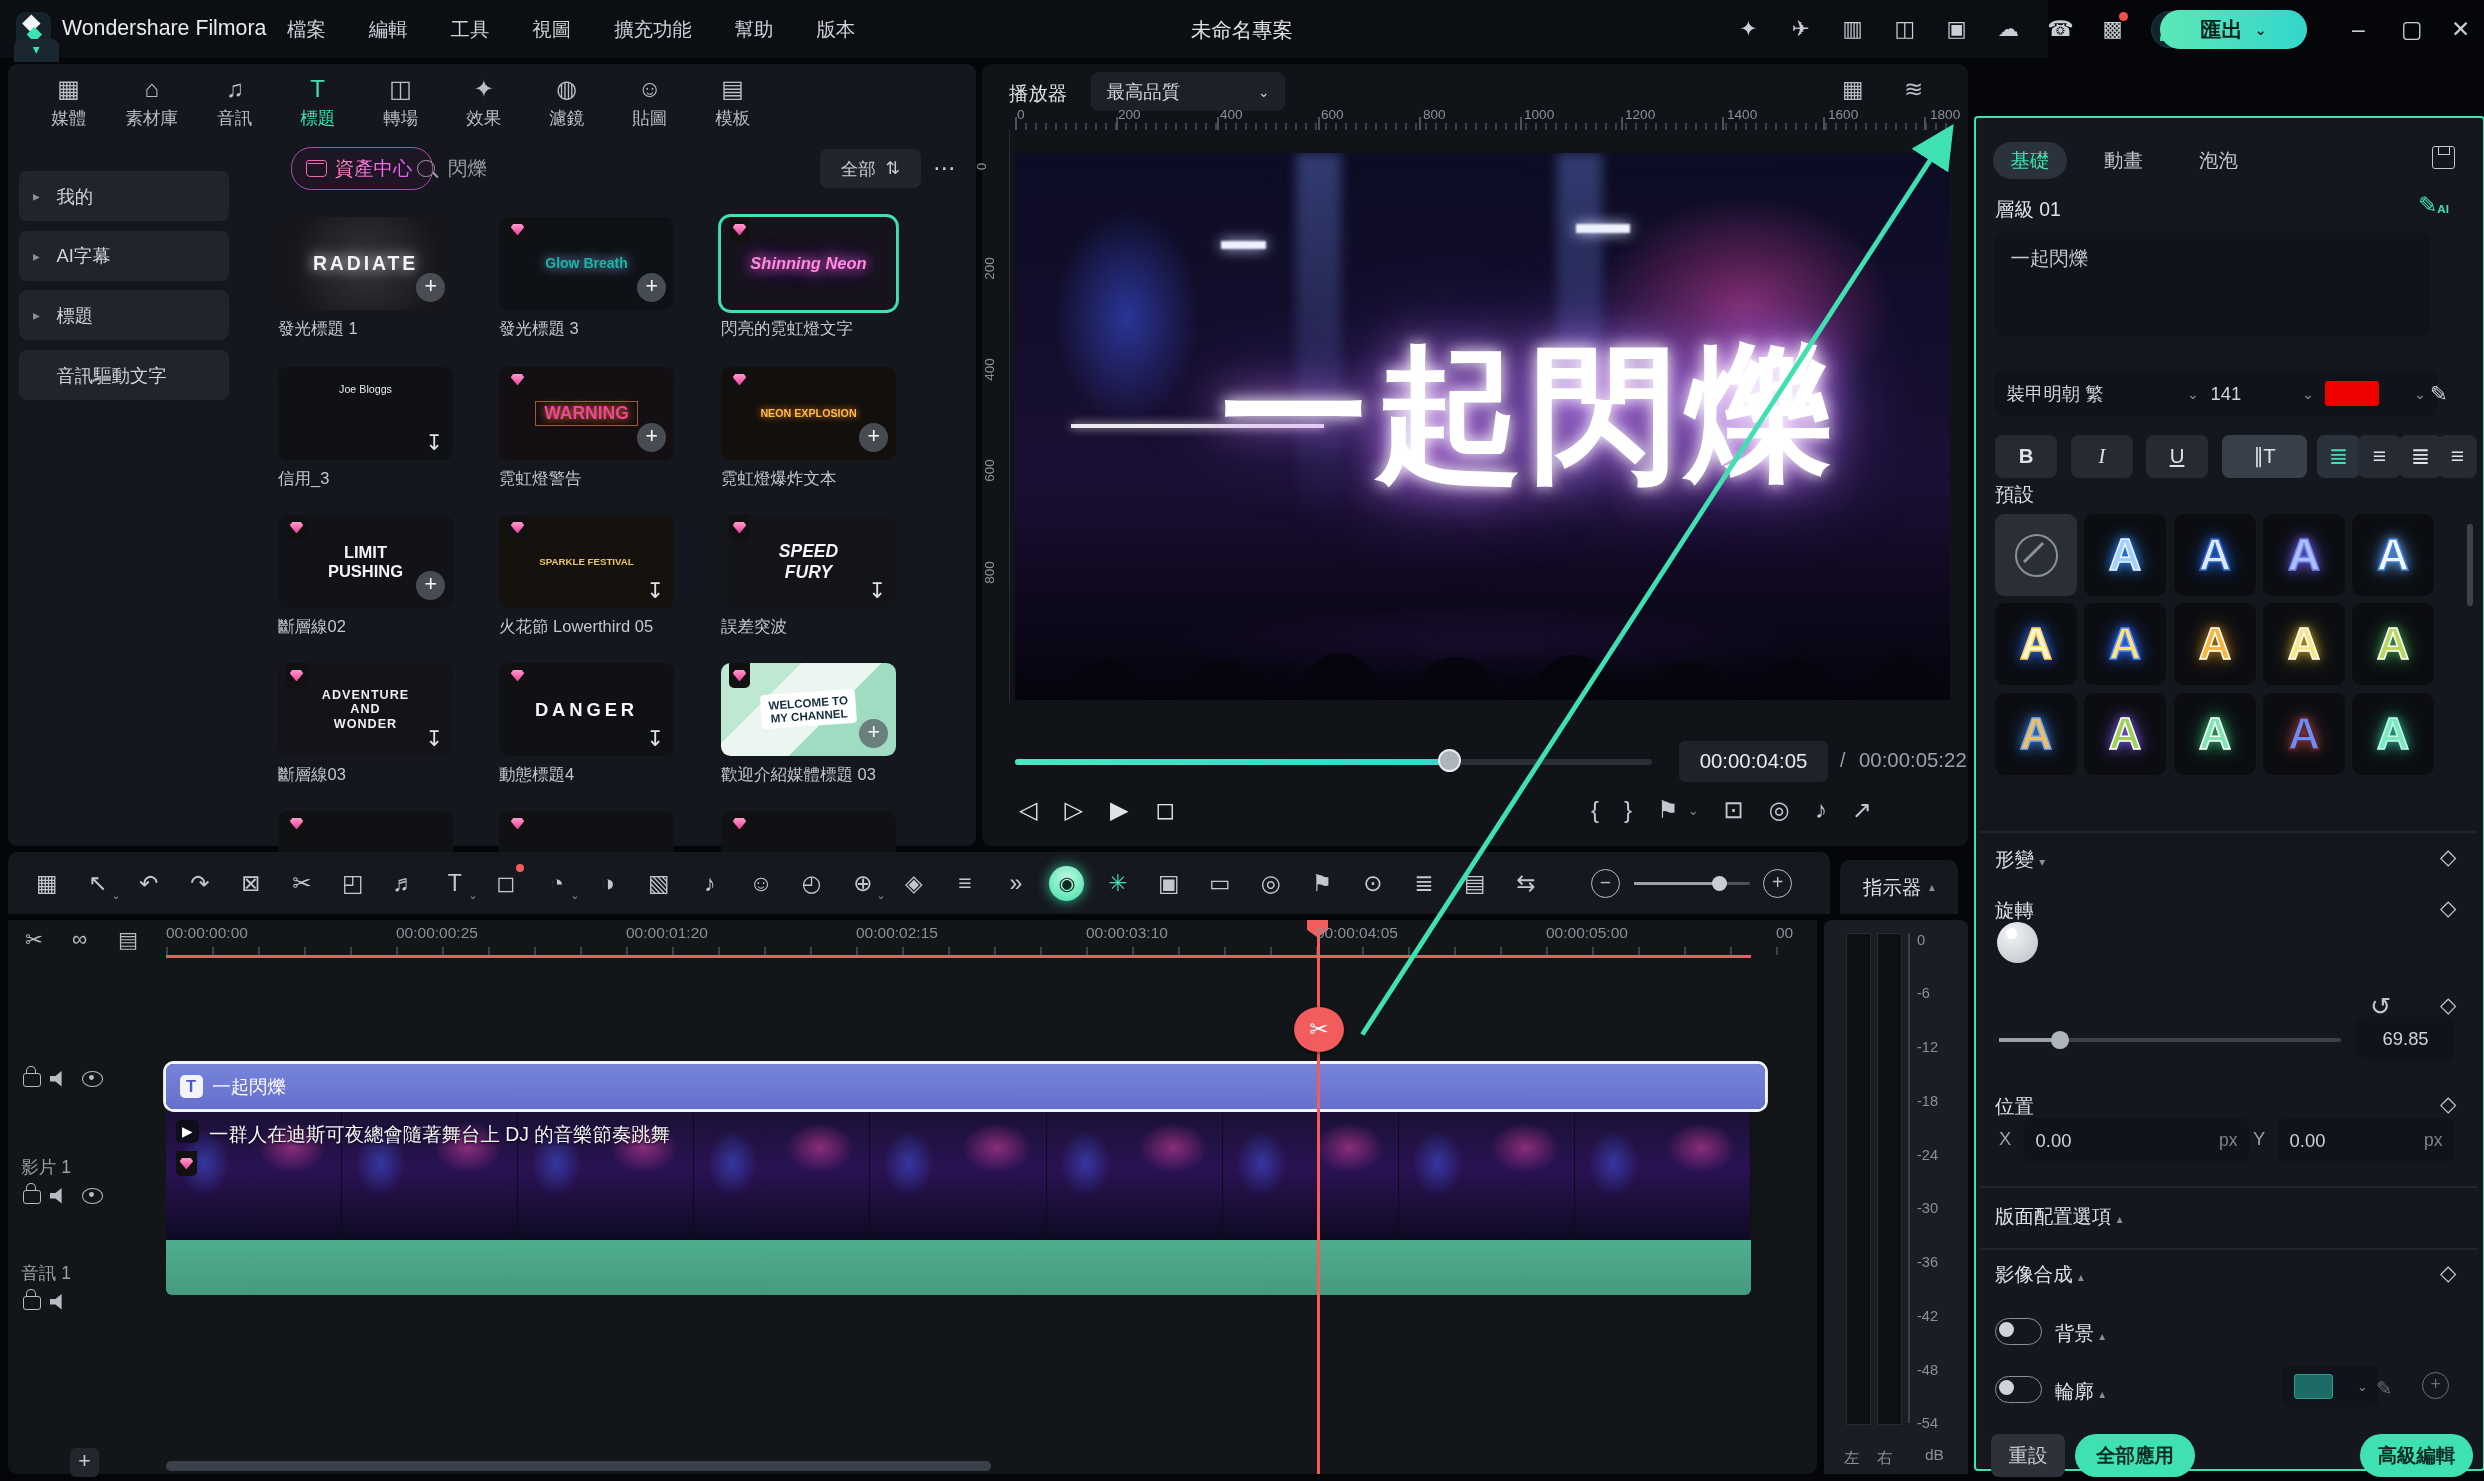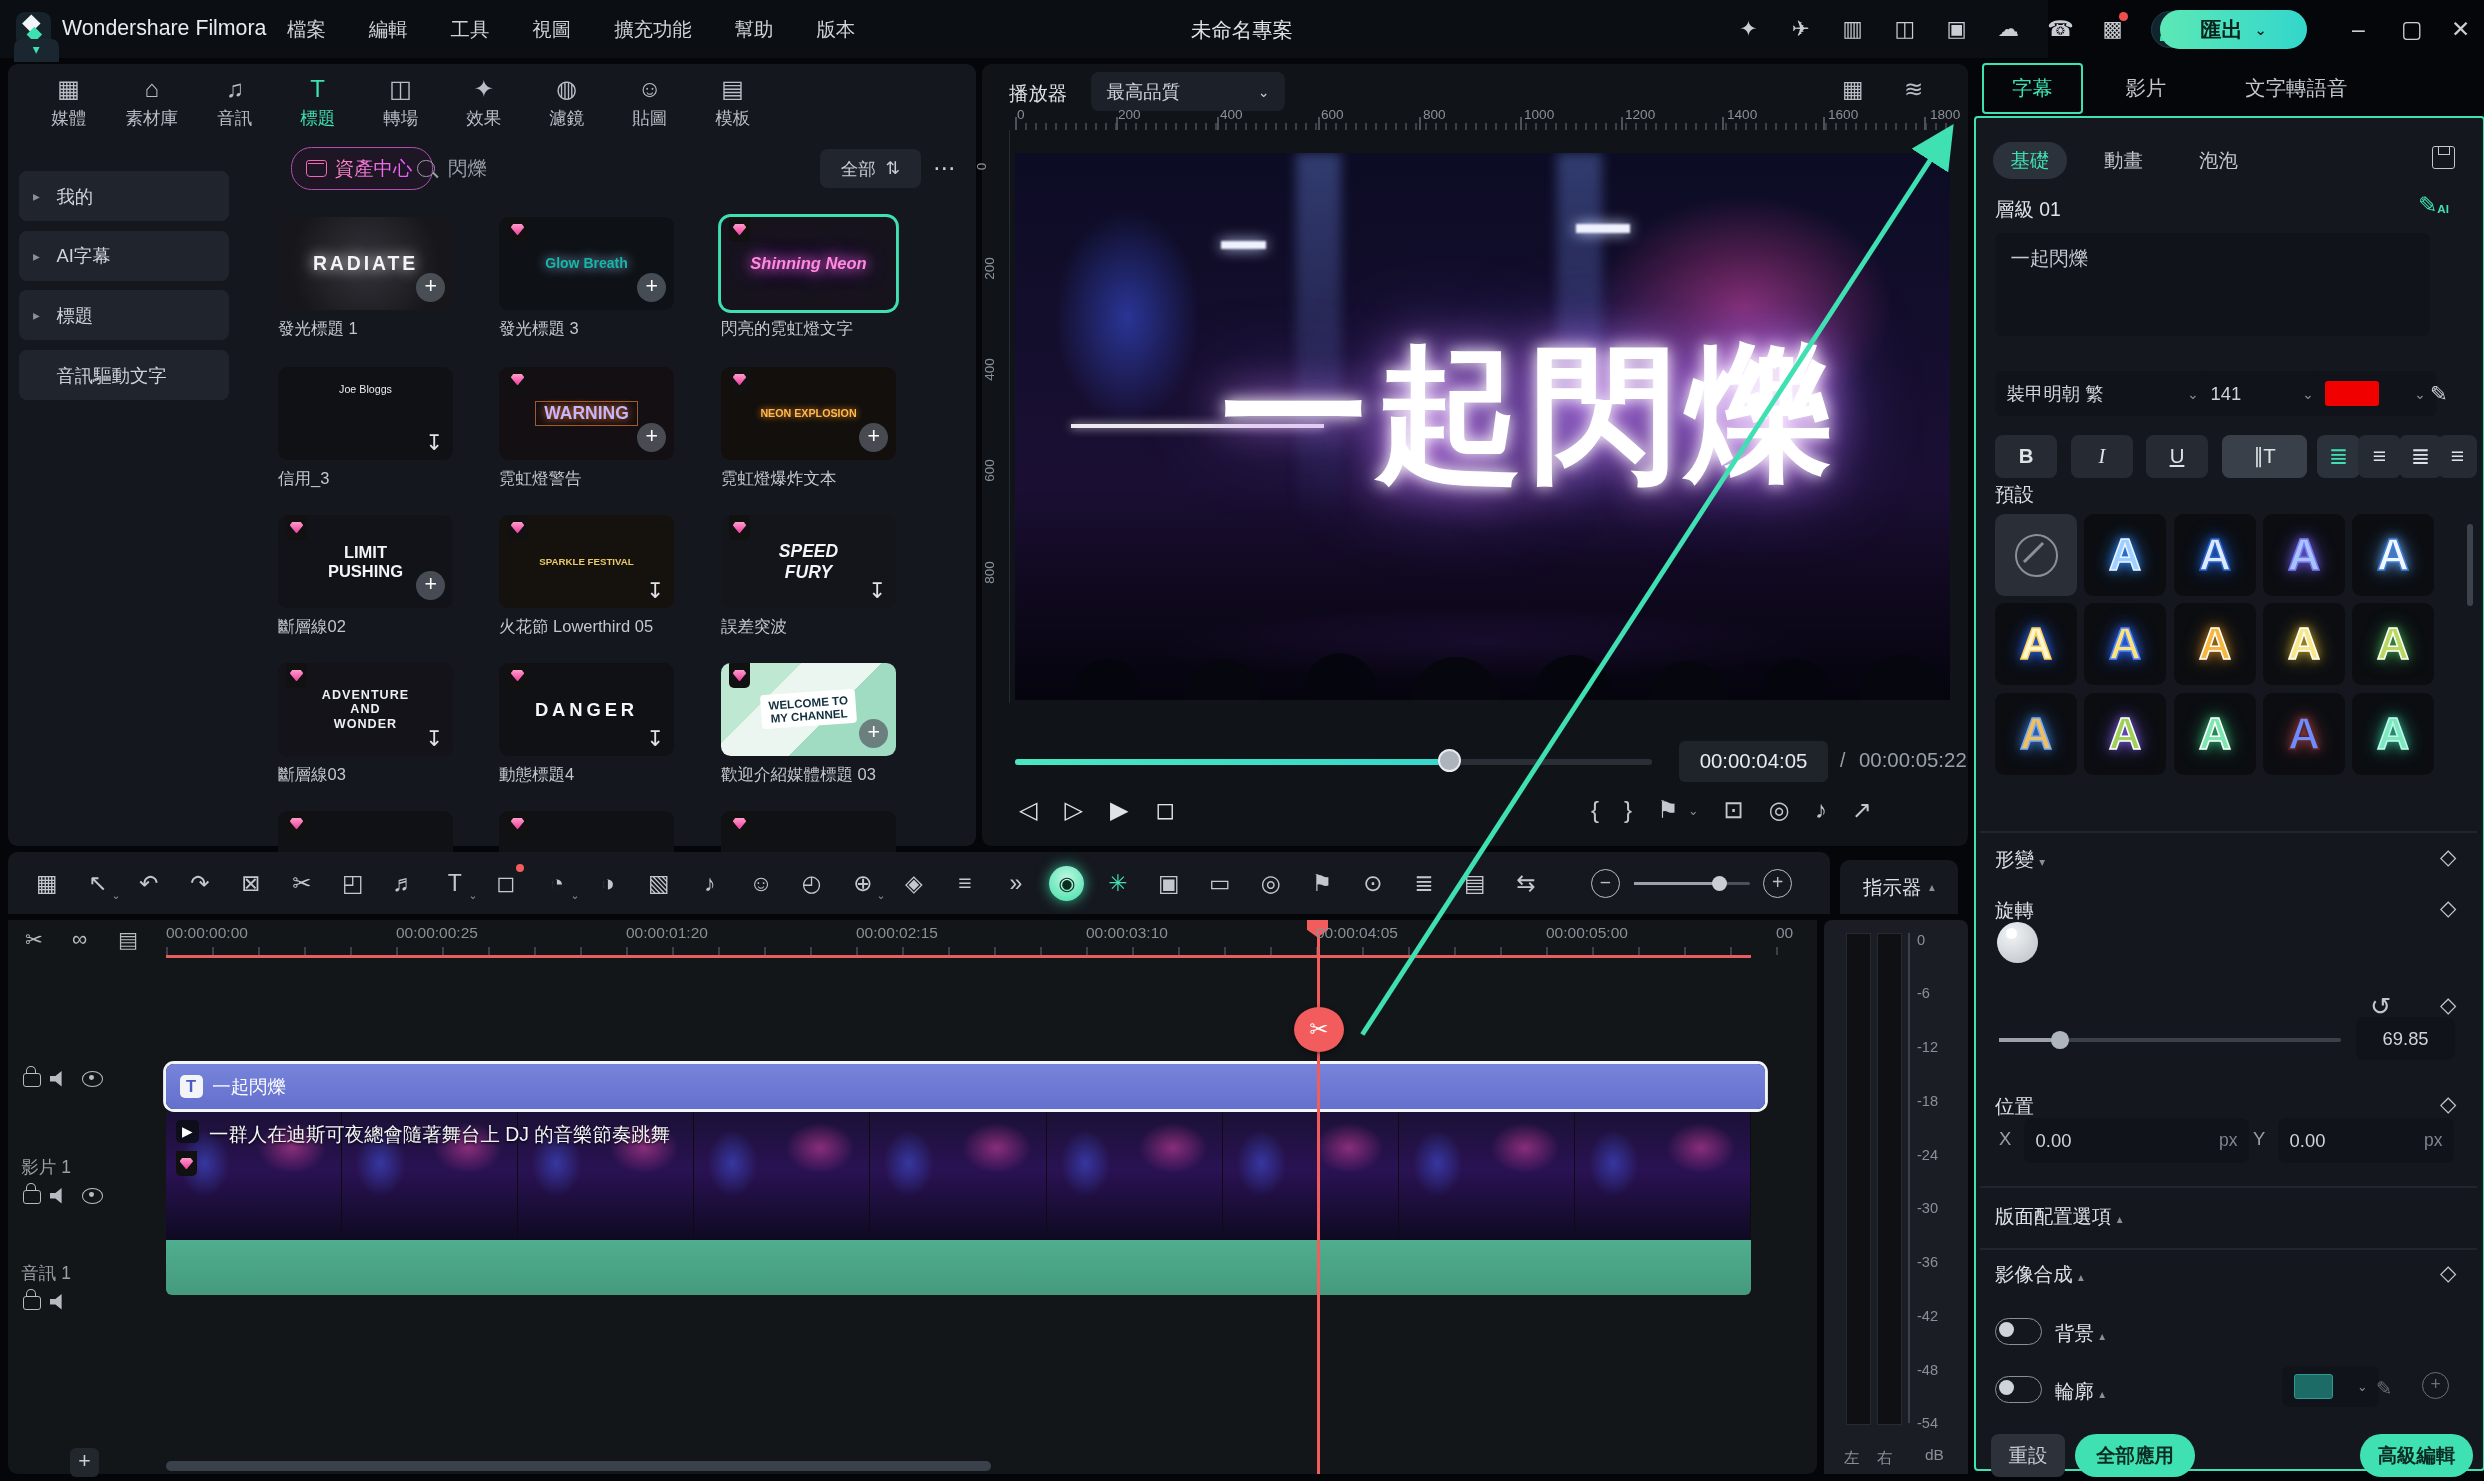--- a/index.html
+++ b/index.html
@@ -68,21 +68,21 @@
   .act-dl{position:absolute;right:9.7px;bottom:3.9px;color:#dfe3e8;font-size:21.3px;}
   .s-radiate{background:radial-gradient(circle at 50% 50%,#33333a,#17171b 75%);}
   .s-radiate .tmb-text{color:#f4f4f6;font-size:19.4px;letter-spacing:2.9px;text-shadow:0 0 13.6px #fff;}
   .s-glow{background:#0e1116;}
   .s-glow .tmb-text{color:#14b8a6;font-size:14px;text-shadow:0 0 11.6px #9cc3ff;}
   .s-neon{background:#16131d;}
   .s-neon .tmb-text{color:#ff8ade;font-size:16.5px;font-style:italic;text-shadow:0 0 11.6px #f45ccc,0 0 21.3px #a43cf0;}
   .s-credit{background:#0f1115;}
   .s-credit .tmb-text{color:#e8ebef;font-size:10.7px;font-weight:normal;position:absolute;top:15.5px;left:0;right:0;}
   .s-warning{background:#140f13;}
-  .s-warning .tmb-text{color:#c4b5fd;font-size:17.5px;border:1.9px solid rgba(255,140,60,.6);padding:1.9px 7.8px;text-shadow:0 0 9.7px #ff7a2a;}
+  .s-warning .tmb-text{color:#ec4899;font-size:17.5px;border:1.9px solid rgba(255,140,60,.6);padding:1.9px 7.8px;text-shadow:0 0 9.7px #ff7a2a;}
   .s-explosion{background:#120f0c;}
   .s-explosion .tmb-text{color:#ffba4a;font-size:10.7px;text-shadow:0 0 7.8px #ff8c2a;}
   .s-limit{background:#121318;}
   .s-limit .tmb-text{color:#f2f4f7;font-size:16.5px;}
   .s-sparkle{background:#15120d;}
   .s-sparkle .tmb-text{color:#e8c96a;font-size:9.7px;}
   .s-speed{background:#13151a;}
   .s-speed .tmb-text{color:#f2f4f7;font-size:17.5px;font-style:italic;}
   .s-adventure{background:#131319;}
   .s-adventure .tmb-text{color:#eceff3;font-size:12.6px;letter-spacing:1px;}
@@ -543,25 +543,20 @@
       <div class="tr-ico">{</div>
       <div class="tr-ico">}</div>
       <div class="tr-ico">⚑</div>
       <span class="tr-chev">⌄</span>
       <div class="tr-ico">⊡</div>
       <div class="tr-ico">◎</div>
       <div class="tr-ico">♪</div>
       <div class="tr-ico">↗</div>
     </div>
 
-  <div id="rp-tabs" class="abs">
-    <div id="rp-tab-0" class="rp-tab">字幕</div>
-    <div id="rp-tab-1" class="rp-tab">影片</div>
-    <div id="rp-tab-2" class="rp-tab">文字轉語音</div>
-  </div>
   <div id="rpanel" class="abs"></div>
   <div id="subtab-basic" class="abs">基礎</div>
   <div id="subtab-anim" class="abs">動畫</div>
   <div id="subtab-bubble" class="abs">泡泡</div>
   <div id="save-preset" class="abs"></div>
   <div id="layer-lbl" class="abs sec-lbl">層級 01</div>
   <div id="ai-pen" class="abs">✎<i>AI</i></div>
   <div id="text-area" class="abs">
     <span>一起閃爍</span>
   </div>

